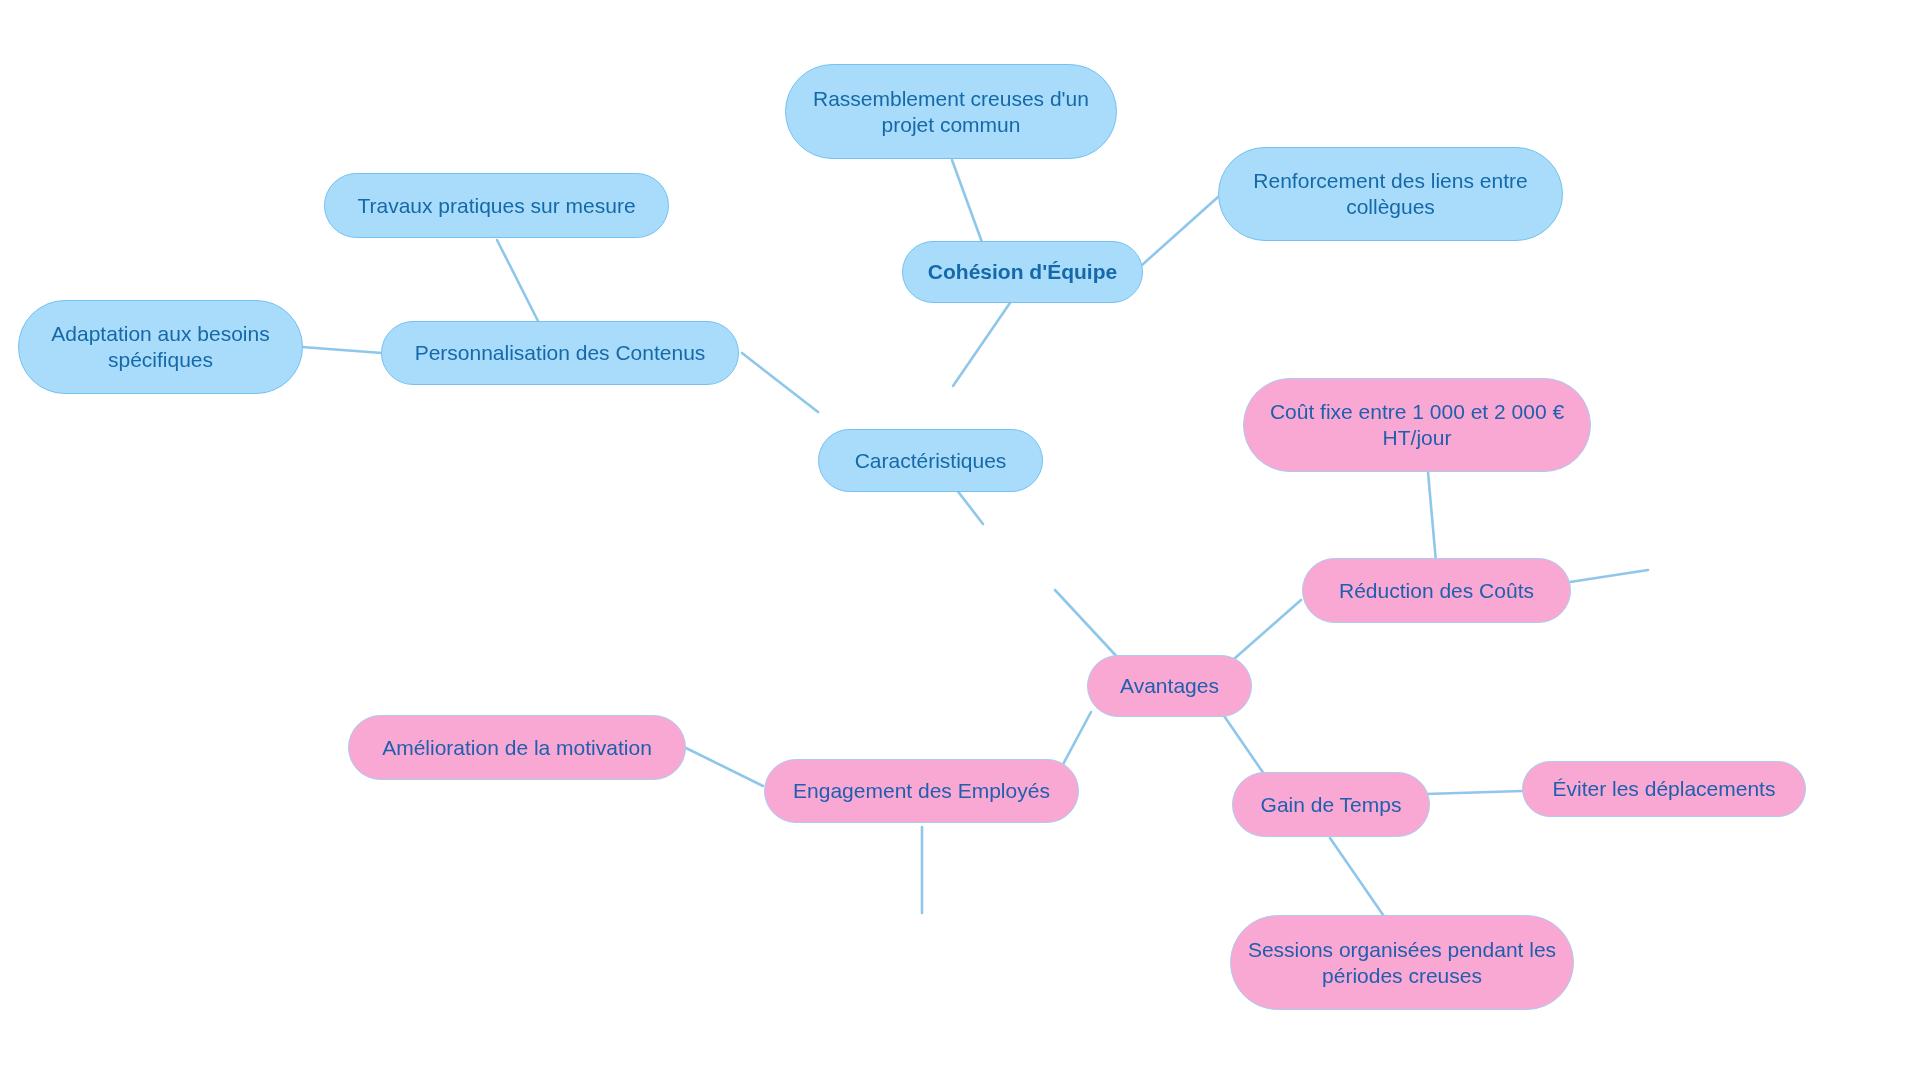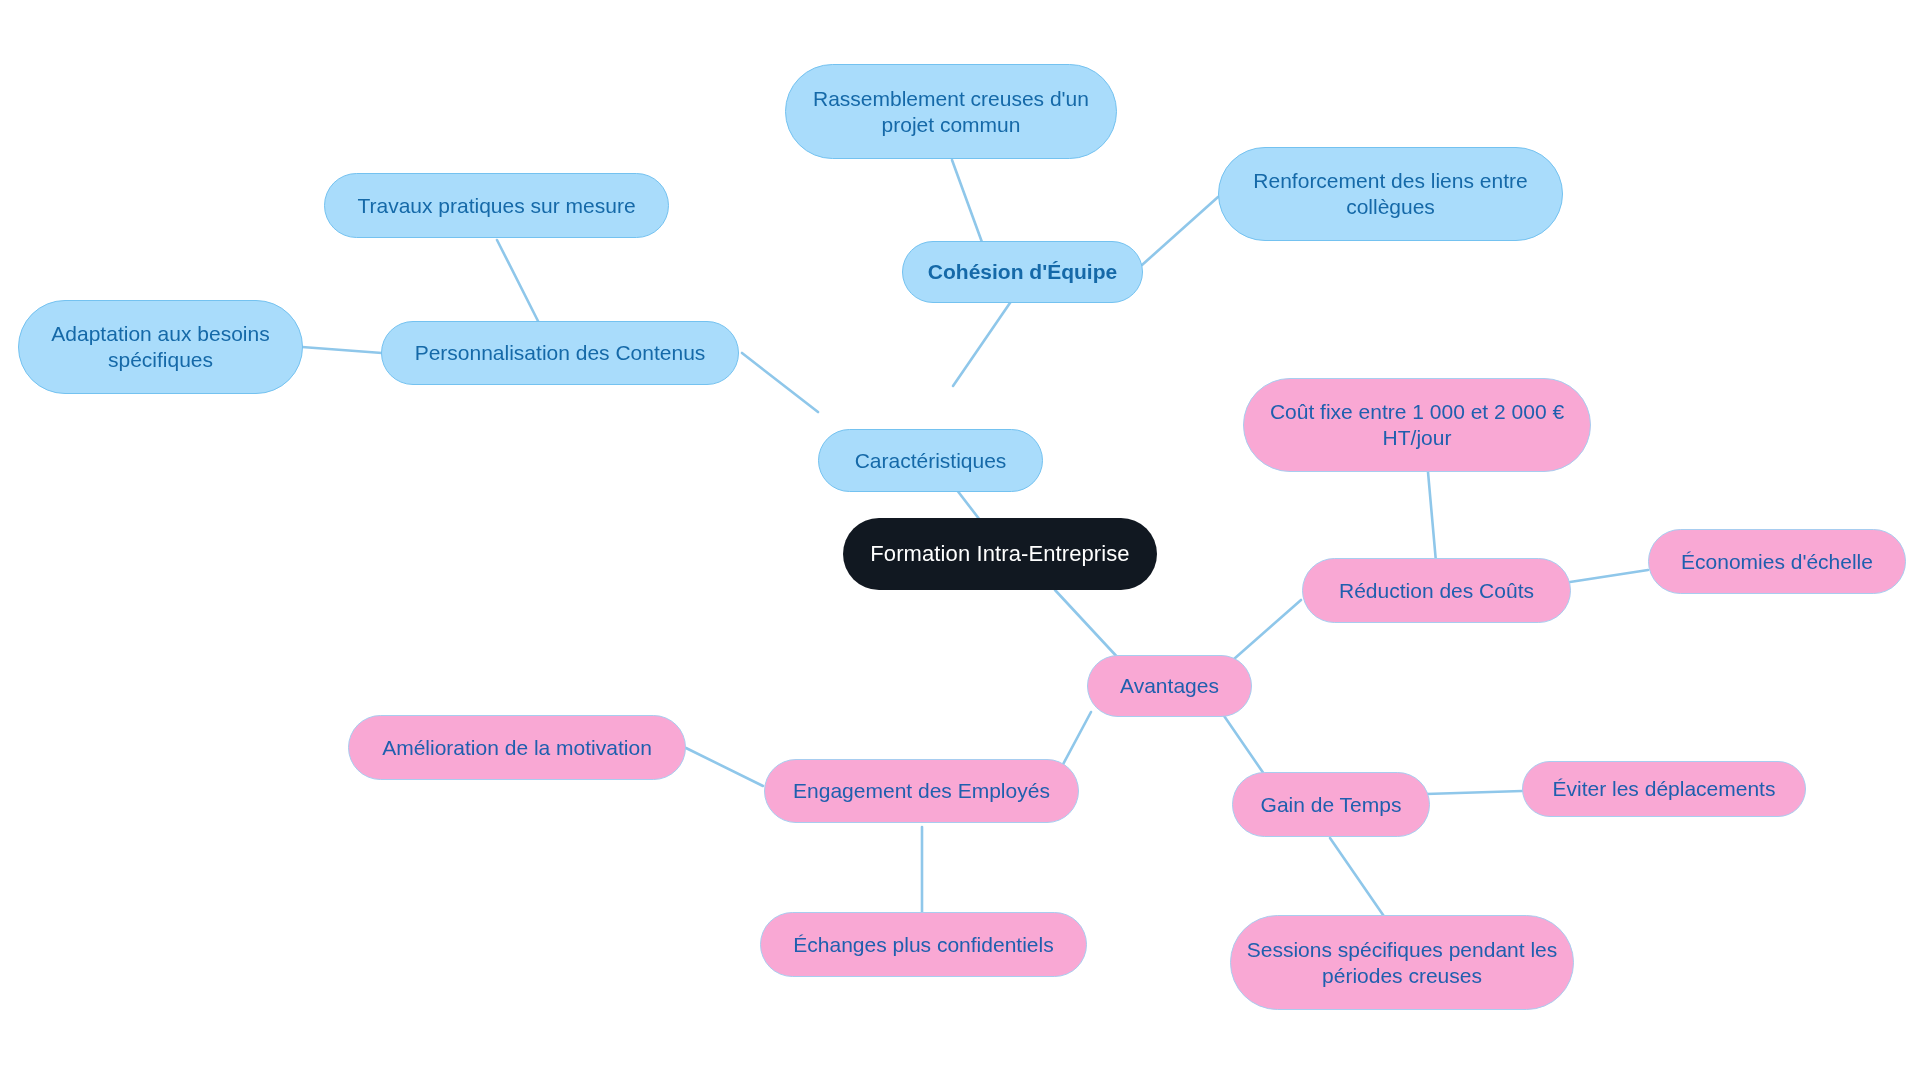--- a/index.html
+++ b/index.html
@@ -84,21 +84,20 @@
       <path d="M 1570 582 L 1648 570"></path>
 
       <path d="M 1394 795 L 1522 791"></path>
       <path d="M 1330 838 L 1390 925"></path>
 
       <path d="M 763 786 L 686 748"></path>
       <path d="M 922 827 L 922 913"></path>
     </g>
   </svg>
 
-  <div class="node root" style="left:843px; top:518px; width:314px; height:72px;">Formation Intra-Entreprise</div>
 
   <div class="node branch-a" style="left:818px; top:381px; width:225px; height:63px;margin-top:48px;">Caractéristiques</div>
 
   <div class="node branch-a" style="left:381px; top:321px; width:358px; height:64px;">Personnalisation des Contenus</div>
 
   <div class="node branch-a" style="left:18px; top:300px; width:285px; height:94px;">Adaptation aux besoins spécifiques</div>
 
   <div class="node branch-a" style="left:324px; top:173px; width:345px; height:65px;">Travaux pratiques sur mesure</div>
 
   <div class="node branch-a" style="left:902px; top:241px; width:241px; height:62px;font-weight:bold;">Cohésion d'Équipe</div>
@@ -106,27 +105,25 @@
   <div class="node branch-a" style="left:785px; top:64px; width:332px; height:95px;">Rassemblement creuses d'un projet commun</div>
 
   <div class="node branch-a" style="left:1218px; top:147px; width:345px; height:94px;">Renforcement des liens entre collègues</div>
 
   <div class="node branch-b" style="left:1087px; top:655px; width:165px; height:62px;">Avantages</div>
 
   <div class="node branch-b" style="left:1302px; top:558px; width:269px; height:65px;">Réduction des Coûts</div>
 
   <div class="node branch-b" style="left:1243px; top:378px; width:348px; height:94px;">Coût fixe entre 1 000 et 2 000 € HT/jour</div>
 
-  <div class="node branch-b" style="left:1648px; top:529px; width:258px; height:65px;">Économies d'échelle</div>
 
   <div class="node branch-b" style="left:1232px; top:772px; width:198px; height:65px;">Gain de Temps</div>
 
   <div class="node branch-b" style="left:1522px; top:761px; width:284px; height:56px;">Éviter les déplacements</div>
 
-  <div class="node branch-b" style="left:1230px; top:915px; width:344px; height:95px;">Sessions spécifiques pendant les périodes creuses</div>
+  <div class="node branch-b" style="left:1230px; top:915px; width:344px; height:95px;">Sessions organisées pendant les périodes creuses</div>
 
   <div class="node branch-b" style="left:348px; top:715px; width:338px; height:65px;">Amélioration de la motivation</div>
 
   <div class="node branch-b" style="left:764px; top:759px; width:315px; height:64px;">Engagement des Employés</div>
 
-  <div class="node branch-b" style="left:760px; top:912px; width:327px; height:65px;">Échanges plus confidentiels</div>
 
 </div>
 
 </body></html>

